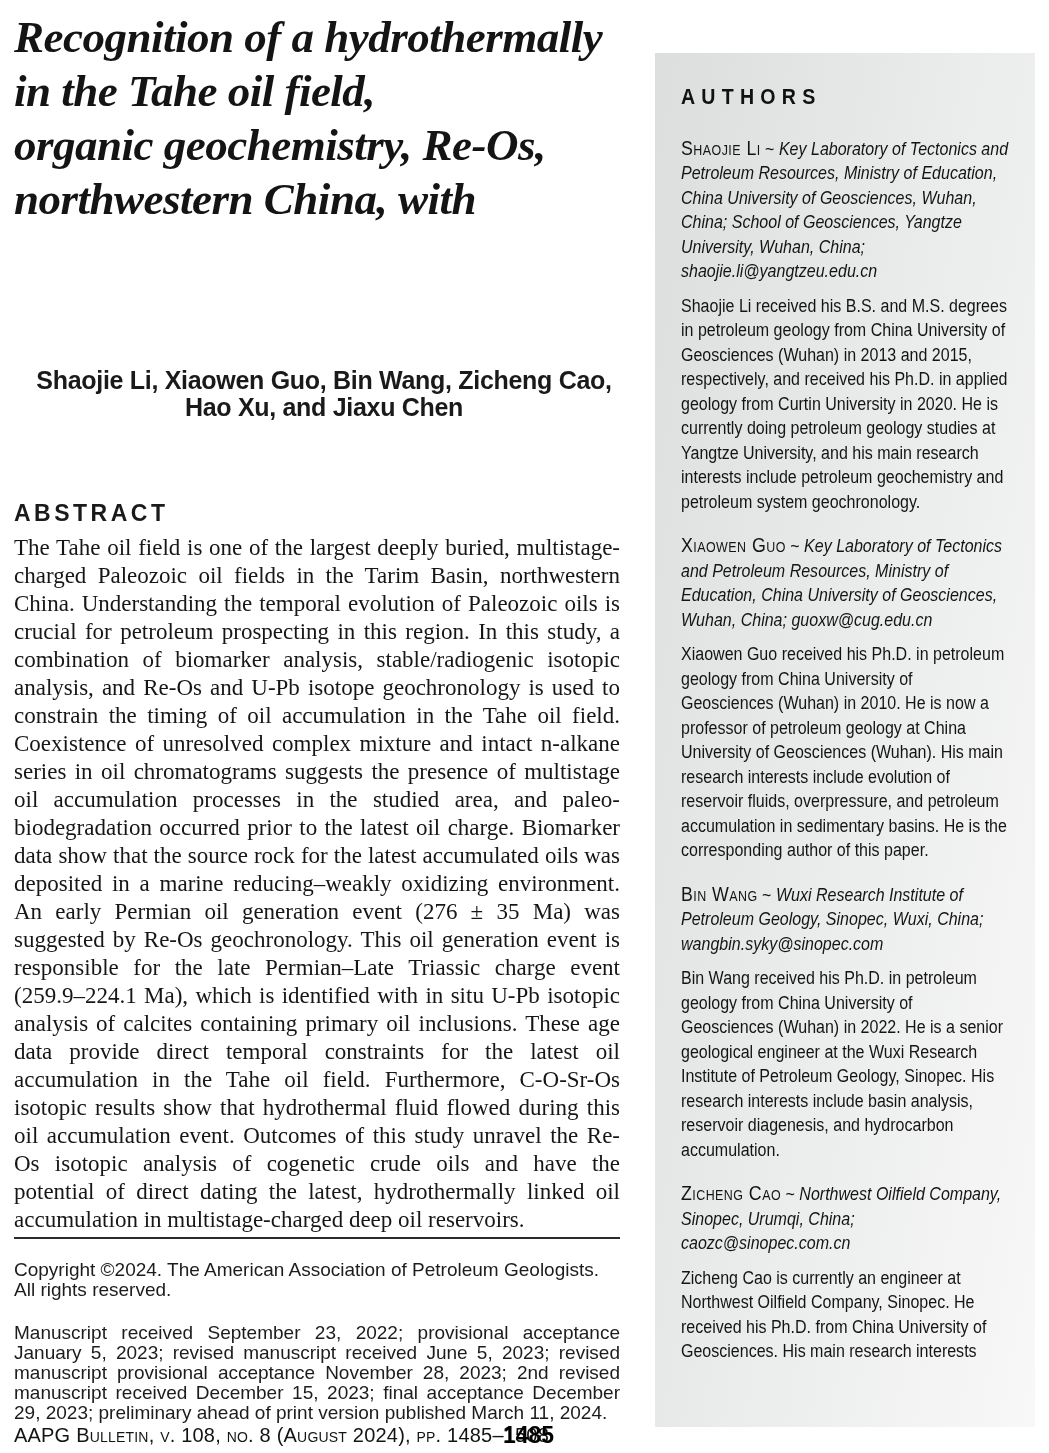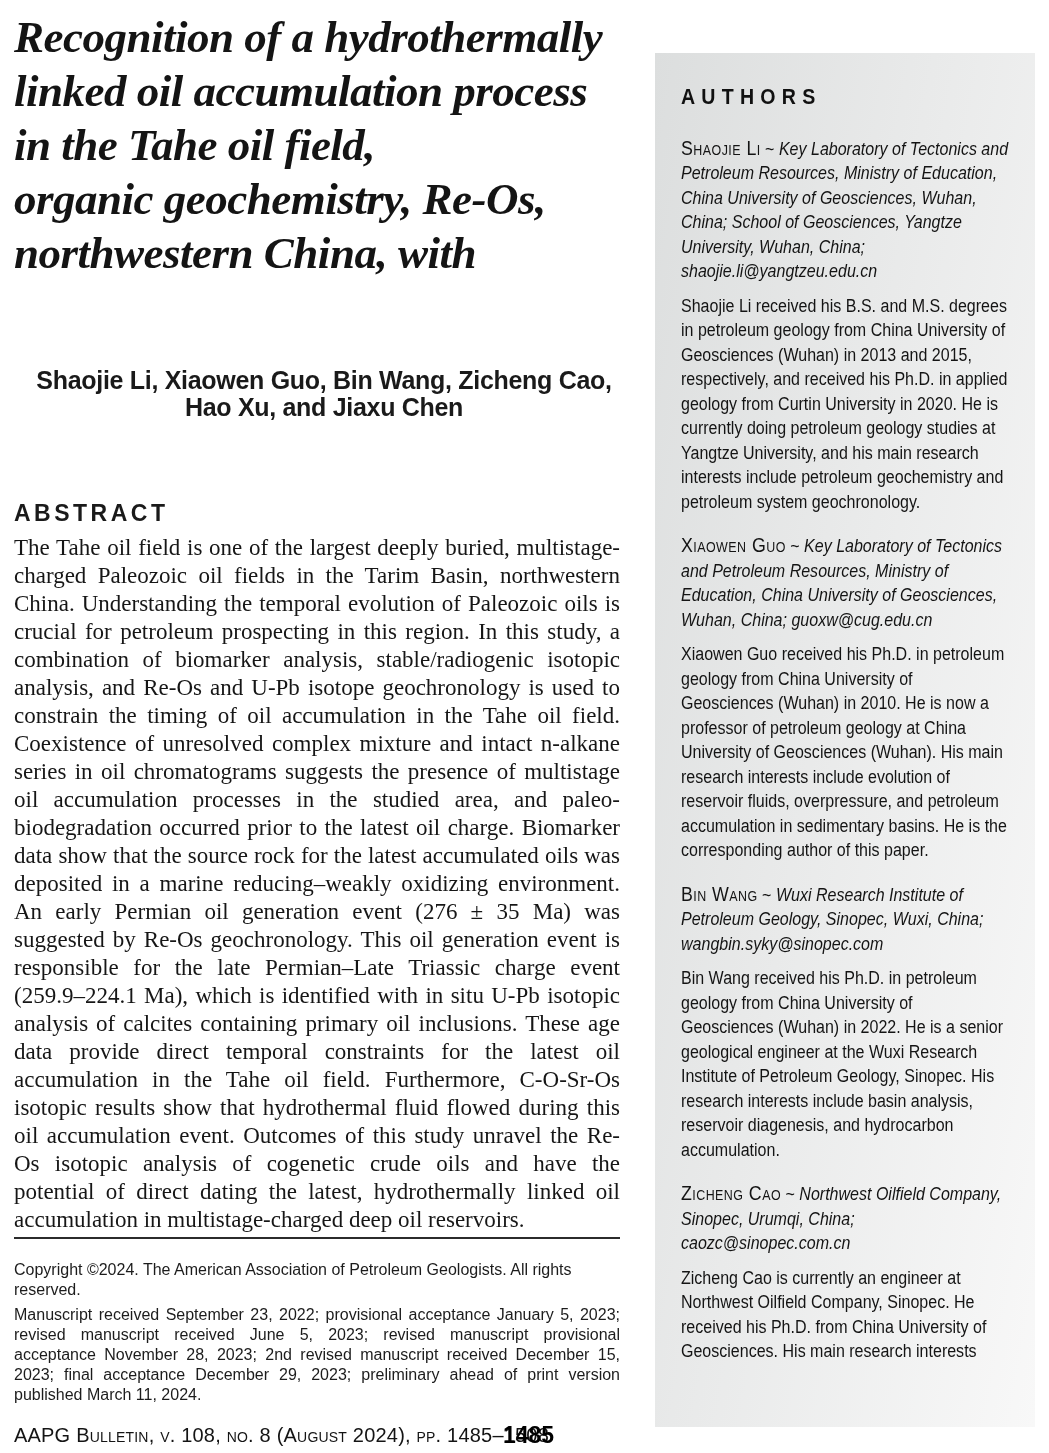--- a/index.html
+++ b/index.html
@@ -34,23 +34,23 @@
     font-size:23px; line-height:28px; text-align:justify; color:#161616;
   }
 
   .divider {
     position:absolute; left:14px; top:1237px; width:606px;
     border-top:2px solid #2b2b2b;
   }
 
   .copyright-block {
     position:absolute; left:14px; top:1260px; width:606px;
-    font-size:16px; line-height:20px; color:#1c1c1c;
+    font-size:19px; line-height:20px; color:#1c1c1c;
   }
-  .copyright-block .history { margin-top:5px; text-align:justify; }
+  .copyright-block .history { margin-top:23px; text-align:justify; }
 
   
   .footer-journal {
     position:absolute; left:14px; top:1424px;
     font-size:20px; font-variant:small-caps; letter-spacing:0.2px; color:#141414;
   }
   .footer-page {
     position:absolute; left:503px; top:1422px;
     font-size:23px; font-weight:bold; color:#000;
   }
@@ -73,21 +73,20 @@
   .author-name { font-variant:small-caps; font-size:20px; letter-spacing:0.5px; }
   .tilde-sep { font-size:18px; }
   .affil-text { font-style:italic; }
   .author-bio { margin-bottom:19px; }
 </style>
 </head>
 <body>
 
 <h1 class="article-title">
   <div>Recognition of a hydrothermally</div>
-  <div>linked oil accumulation process</div>
   <div>in the Tahe oil field,</div>
   <div>organic geochemistry, Re-Os,</div>
   <div>northwestern China, with</div>
 </h1>
 
 <div class="byline">Shaojie Li, Xiaowen Guo, Bin Wang, Zicheng Cao, Hao Xu, and Jiaxu Chen</div>
 
 <div class="abstract-heading">ABSTRACT</div>
 
 <p class="abstract-body">The Tahe oil field is one of the largest deeply buried, multistage-charged Paleozoic oil fields in the Tarim Basin, northwestern China. Understanding the temporal evolution of Paleozoic oils is crucial for petroleum prospecting in this region. In this study, a combination of biomarker analysis, stable/radiogenic isotopic analysis, and Re-Os and U-Pb isotope geochronology is used to constrain the timing of oil accumulation in the Tahe oil field. Coexistence of unresolved complex mixture and intact n-alkane series in oil chromatograms suggests the presence of multistage oil accumulation processes in the studied area, and paleo-biodegradation occurred prior to the latest oil charge. Biomarker data show that the source rock for the latest accumulated oils was deposited in a marine reducing–weakly oxidizing environment. An early Permian oil generation event (276 ± 35 Ma) was suggested by Re-Os geochronology. This oil generation event is responsible for the late Permian–Late Triassic charge event (259.9–224.1 Ma), which is identified with in situ U-Pb isotopic analysis of calcites containing primary oil inclusions. These age data provide direct temporal constraints for the latest oil accumulation in the Tahe oil field. Furthermore, C-O-Sr-Os isotopic results show that hydrothermal fluid flowed during this oil accumulation event. Outcomes of this study unravel the Re-Os isotopic analysis of cogenetic crude oils and have the potential of direct dating the latest, hydrothermally linked oil accumulation in multistage-charged deep oil reservoirs.</p>

